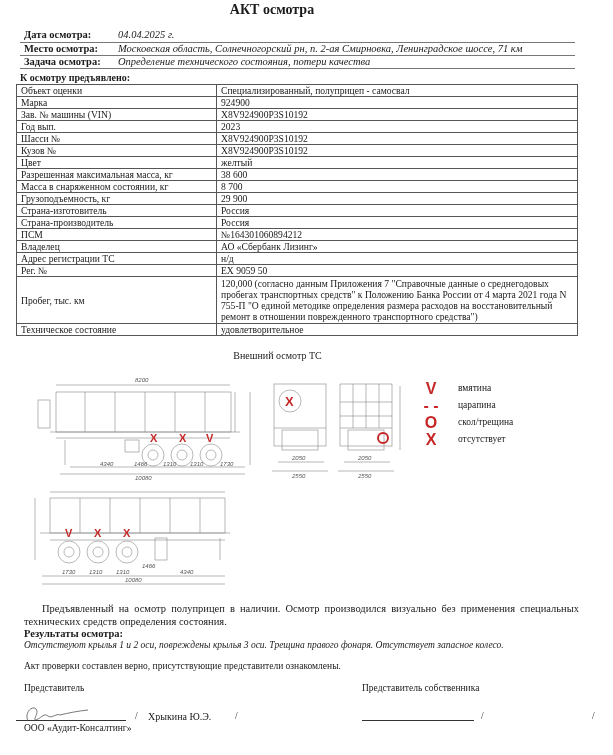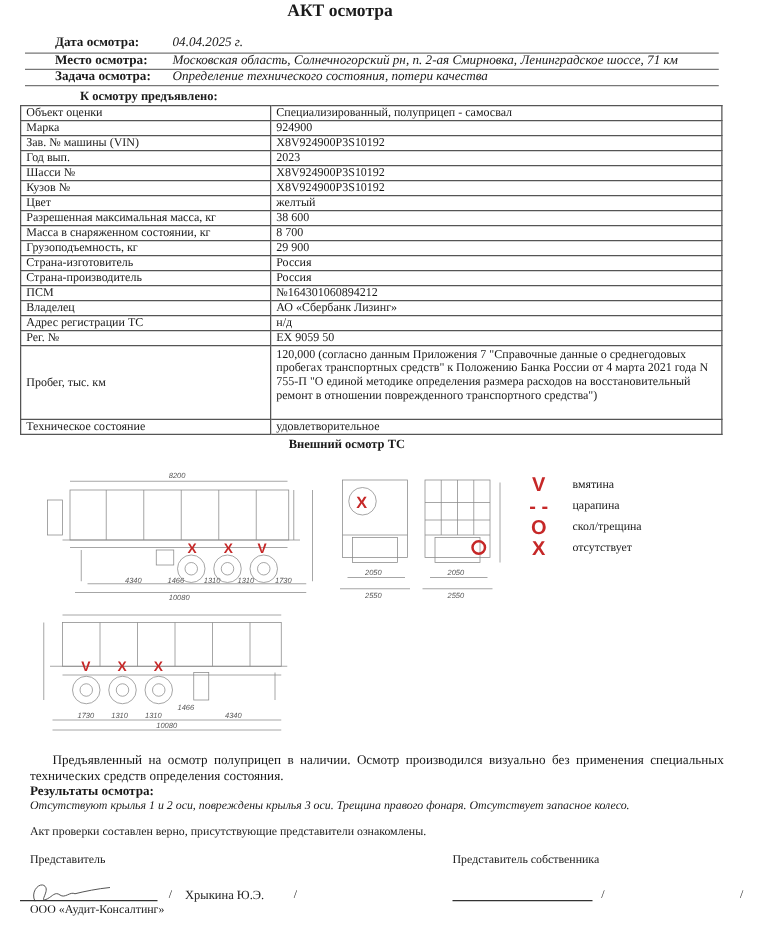--- a/index.html
+++ b/index.html
@@ -1,30 +1,30 @@
 <!DOCTYPE html>
 <html><head>
 <meta charset="utf-8">
 <style>
   html, body { margin:0; padding:0; background:#fff; }
   body { width:613px; height:755px; position:relative; overflow:hidden;
          font-family:"Liberation Serif", "DejaVu Serif", serif; color:#1a1a1a; }
   .abs { position:absolute; }
   .title { left:0; width:544px; top:2px; text-align:center; font-weight:bold; font-size:14px; }
-  .hdr-row { left:20px; width:555px; height:14px; font-size:10.5px; line-height:14px;margin-left:20px; }
+  .hdr-row { left:20px; width:555px; height:14px; font-size:10.5px; line-height:14px; }
   .hdr-row .lbl { position:absolute; left:4px; font-weight:bold; }
   .hdr-row .val { position:absolute; left:98px; font-style:italic; white-space:nowrap; }
   .hdr-line { left:20px; width:555px; height:0; border-top:1px solid #777; }
-  .section-lbl { left:20px; top:72px; font-weight:bold; font-size:10px;margin-left:44px; }
+  .section-lbl { left:20px; top:72px; font-weight:bold; font-size:10px; }
   table.spec { position:absolute; left:16px; top:84px; width:562px; border-collapse:collapse;
                font-size:9.6px; line-height:11px; }
   table.spec td { border:1px solid #555; padding:0 4px; vertical-align:middle; height:10px; }
   table.spec td.k { width:191px;margin-left:30px; }
-  table.spec td.tall { padding-top:1px; padding-bottom:13px; }
-  .subttl { left:0; width:555px; top:350px; text-align:center; font-weight:bold; font-size:10px; }
+  table.spec td.tall { padding-top:1px; padding-bottom:1px; }
+  .subttl { left:0; width:555px; top:350px; text-align:center; font-weight:normal; font-size:10px; }
   .legend { left:422px; top:380px; }
   .lg-item { position:relative; height:17px; width:170px; }
   .lg-sym { position:absolute; left:0; width:18px; text-align:center; color:#c62828;
             font-family:"Liberation Sans", sans-serif; font-weight:bold; font-size:16px; line-height:17px; }
   .lg-txt { position:absolute; left:36px; font-size:9.5px; line-height:17px; }
   .para { left:24px; width:555px; top:602px; font-size:10.5px; line-height:13px; text-align:justify; text-indent:18px; }
   .res-ttl { left:24px; top:628px; font-weight:bold; font-size:10.5px; }
   .res-txt { left:24px; top:640px; font-style:italic; font-size:9.5px; }
   .ack { left:24px; top:661px; font-size:9.5px; }
   .sig-l1 { left:24px; top:683px; font-size:9.5px; }

